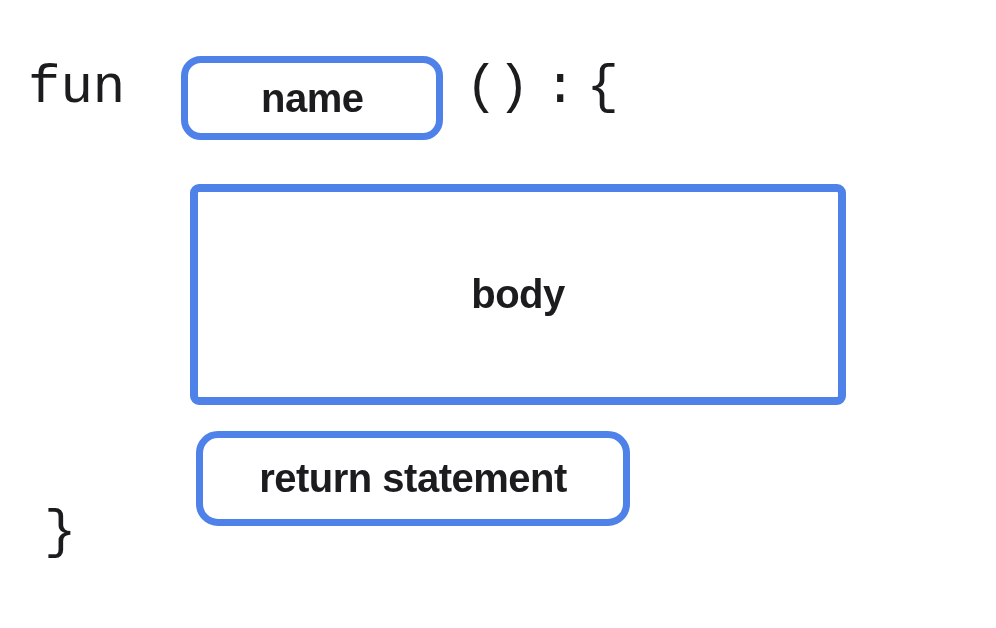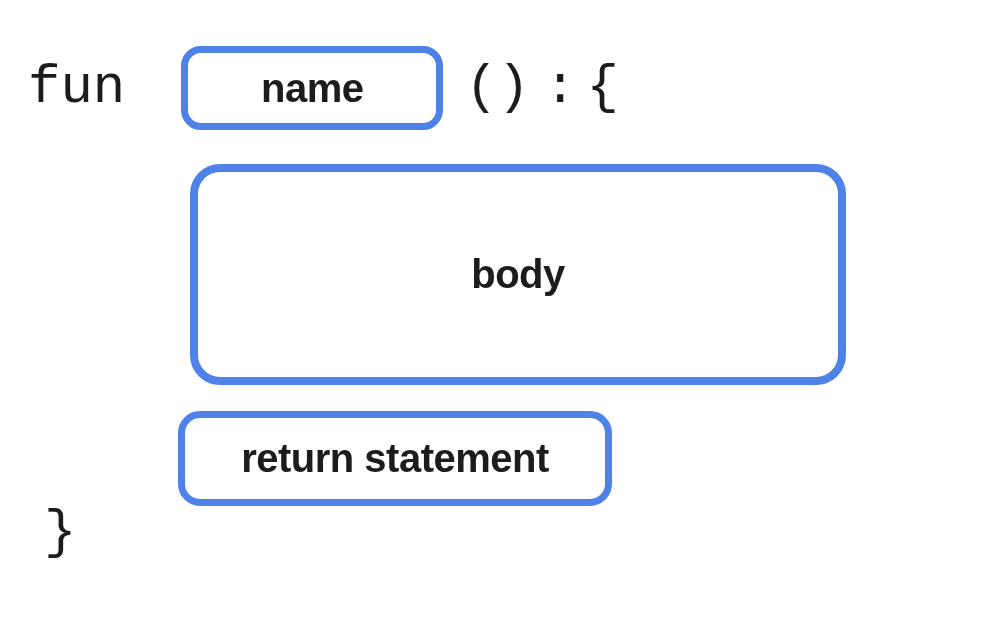--- a/index.html
+++ b/index.html
@@ -27,20 +27,21 @@
     color:var(--ink);
     white-space:pre;
   }
   .slot{
     border:7px solid var(--accent);
     border-radius:20px;
     background:#fff;
     display:flex;
     align-items:center;
     justify-content:center;
+    margin-top:20px;
   }
   .slot-label{
     font-family:"Liberation Sans", sans-serif;
     font-weight:700;
     font-size:40px;
     letter-spacing:-0.5px;
     color:var(--ink);
     white-space:nowrap;
   }
   
@@ -55,26 +56,26 @@
   .name-slot{width:262px;height:84px;margin-right:22px;}
   .parens{margin-right:14px;}
   .colon{margin-right:10px;}
   .return-type-slot{width:346px;height:84px;margin-right:30px;}
   
   .body-slot{
     position:absolute;
     left:190px; top:164px;
     width:656px; height:221px;
     border-width:8px;
-    border-radius:30px;
+    border-radius:9px;
   }
   
   .return-stmt-slot{
     position:absolute;
-    left:178px; top:411px;
+    left:196px; top:411px;
     width:434px; height:95px;
     border-radius:22px;
   }
   
   .close-brace{
     position:absolute;
     left:44px; top:506px;
   }
 </style>
 </head>

